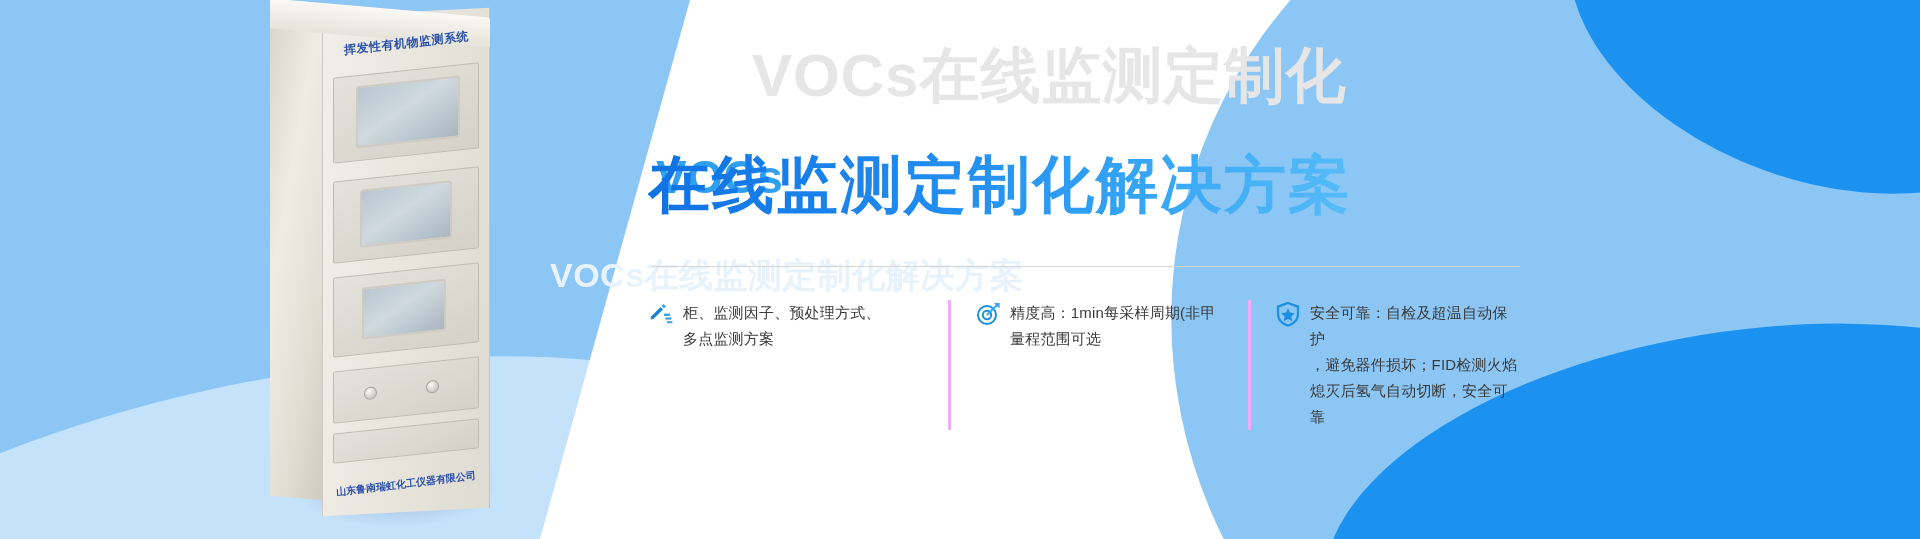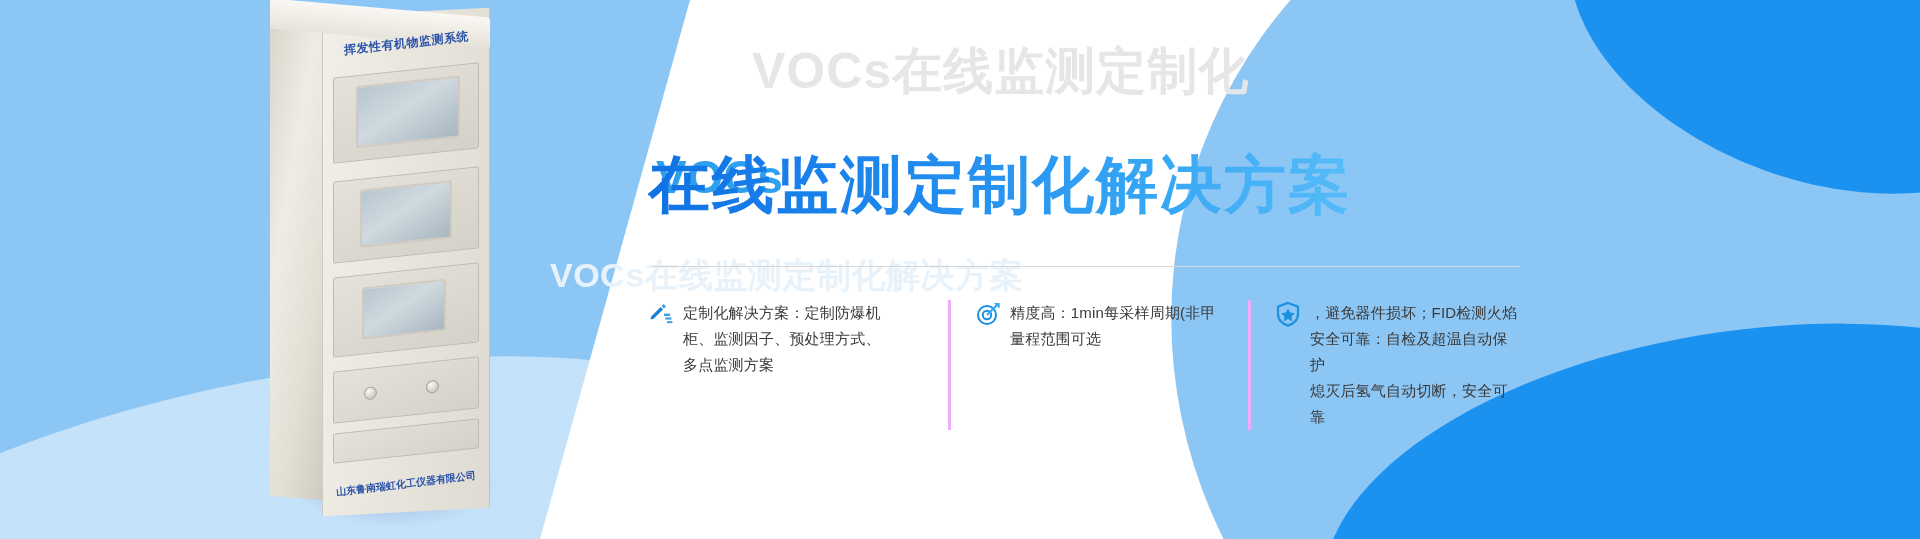--- a/index.html
+++ b/index.html
@@ -116,21 +116,21 @@
     position:absolute; width:13px; height:13px; border-radius:50%;
     background:radial-gradient(circle at 35% 30%,#fbfaf6,#b9b5ab);
     border:1px solid #a9a59b;
   }
 
   
   .copy { position:absolute; left:648px; top:0; width:1010px; height:539px; }
 
   .wm-top {
     position:absolute; left:104px; top:46px;
-    font-size:50px; font-weight:bold; color:#e6e6e6;
+    font-size:60px; font-weight:bold; color:#e6e6e6;
     letter-spacing:1px; white-space:nowrap; line-height:1;
   }
   .wm-bottom {
     position:absolute; left:-98px; top:258px;
     font-size:34px; font-weight:bold; color:#e8f2fb;
     letter-spacing:.5px; white-space:nowrap; line-height:1;text-align:center;
   }
 
   .title-en {
     position:absolute; left:8px; top:110px;
@@ -230,21 +230,20 @@
                 <path d="M13.6 5.0 L15.6 3.0 L18.0 5.4 L16.0 7.4 Z" fill="#3aa0e8"></path>
               </g>
               <g fill="#3aa0e8">
                 <path d="M16.0 12.6 L22.0 12.6 L22.0 15.0 L16.0 15.0 Z"></path>
                 <path d="M17.4 16.4 L23.4 16.4 L23.4 18.6 L17.4 18.6 Z"></path>
                 <path d="M19.0 20.2 L24.4 20.2 L24.4 22.2 L19.0 22.2 Z"></path>
               </g>
             </svg>
           </span>
           <span class="f-text">
-            <span class="ind">定制化解决方案：定制防爆机</span>
             <span class="ind">柜、监测因子、预处理方式、</span>
             <span class="ind">多点监测方案</span>
           </span>
         </div>
       </div>
 
       <div class="feature">
         <div class="feature-row">
           <span class="f-icon">
             <svg viewBox="0 0 26 26" width="26" height="26">
@@ -265,22 +264,22 @@
 
       <div class="feature">
         <div class="feature-row">
           <span class="f-icon">
             <svg viewBox="0 0 26 26" width="26" height="26">
               <path d="M13 2 L23 5.6 V13 C23 19 18.4 23.2 13 24.6 C7.6 23.2 3 19 3 13 V5.6 Z" fill="none" stroke="#1b8fe0" stroke-width="2.2"></path>
               <path d="M13 7.4 L15.1 11.6 L19.8 12.3 L16.4 15.6 L17.2 20.2 L13 18.0 L8.8 20.2 L9.6 15.6 L6.2 12.3 L10.9 11.6 Z" fill="#1b8fe0"></path>
             </svg>
           </span>
           <span class="f-text">
+            <span class="ind">安全可靠：自检及超温自动保护</span>
             <span class="ind">，避免器件损坏；FID检测火焰</span>
-            <span class="ind">安全可靠：自检及超温自动保护</span>
             <span class="ind">熄灭后氢气自动切断，安全可靠</span>
           </span>
         </div>
       </div>
 
     </div>
   </div>
 </div>
 
 </body></html>

